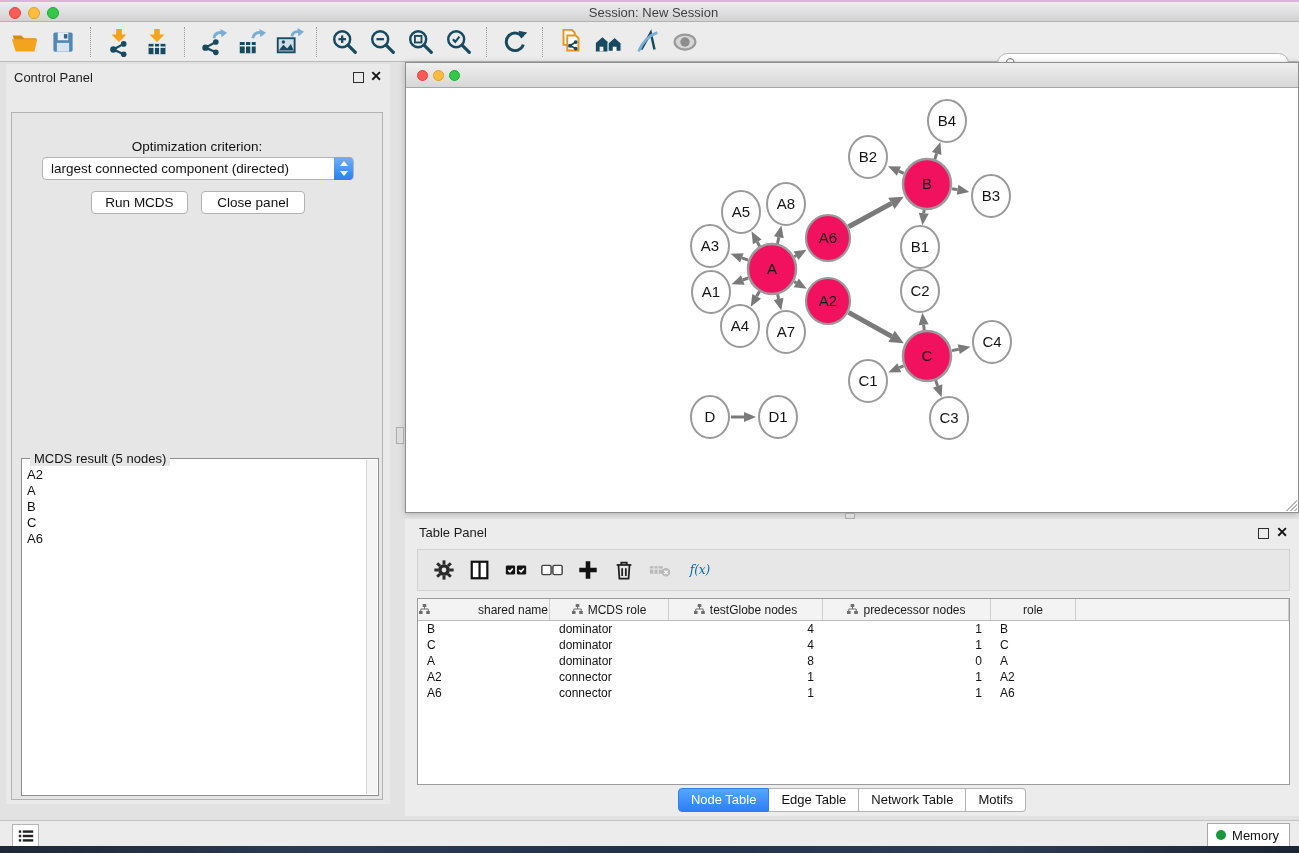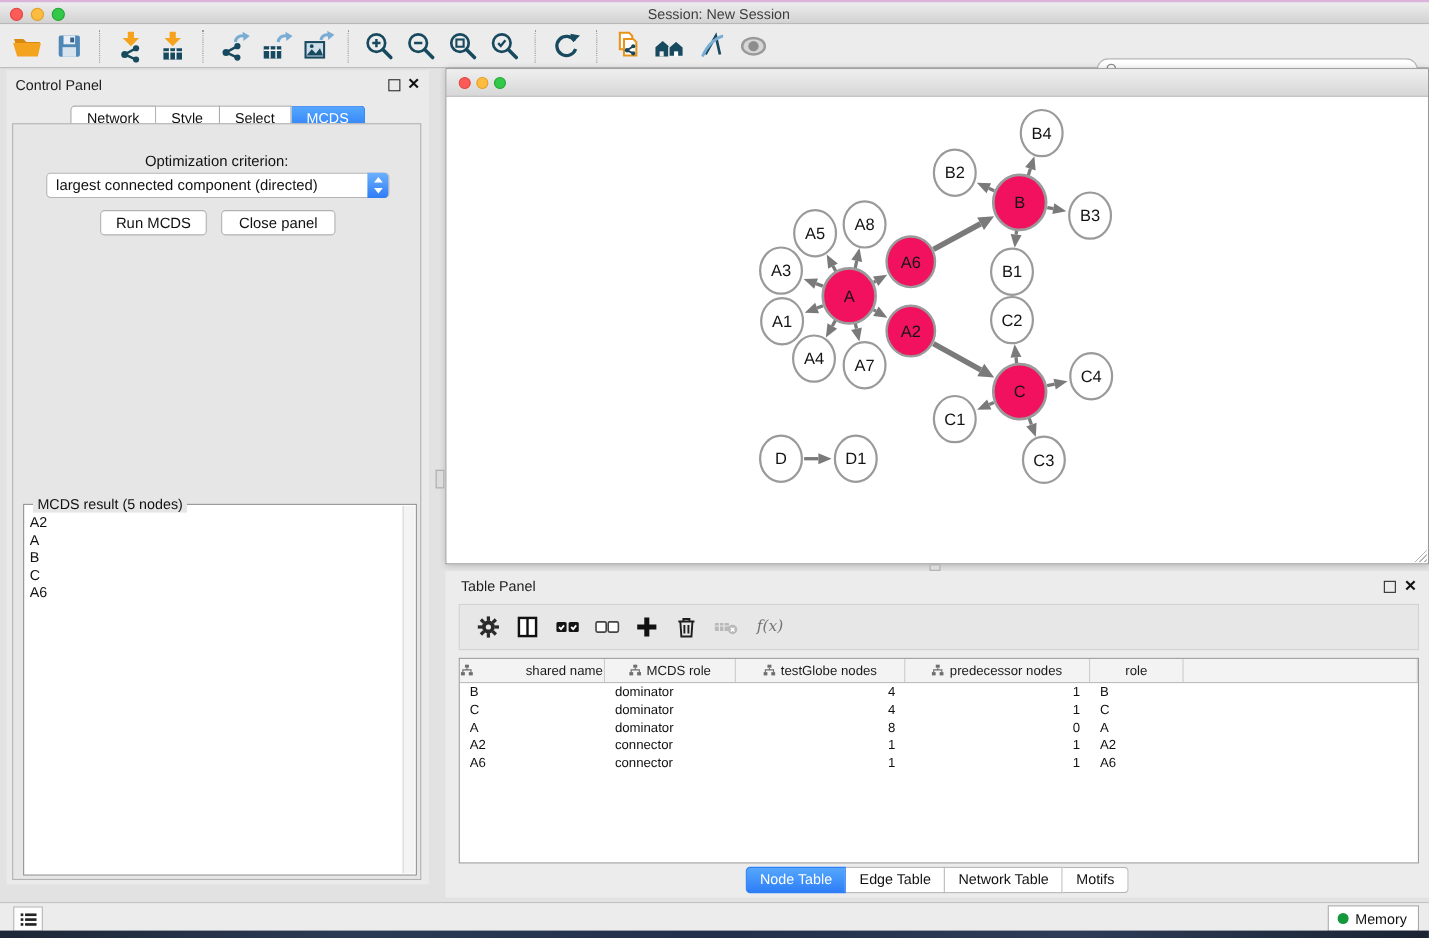--- a/index.html
+++ b/index.html
@@ -75,21 +75,21 @@
   .resize-grip{position:absolute;right:1px;bottom:1px;width:13px;height:13px;
     background:
       linear-gradient(135deg,transparent 0 56%,#b5b5b5 56% 62%,transparent 62% 72%,#b5b5b5 72% 78%,transparent 78% 88%,#b5b5b5 88% 94%,transparent 94%);}
   .vdivider-handle{left:396px;top:427px;width:8px;height:17px;background:#dcdcdc;border:1px solid #ababab;box-sizing:border-box;}
   .hdivider-handle{left:845px;top:513px;width:10px;height:6px;background:#dcdcdc;border:1px solid #ababab;box-sizing:border-box;}
   
   .table-panel{left:405px;top:519px;width:894px;height:297px;background:#ececec;}
   .tp-toolbar{position:absolute;left:12px;top:30px;width:873px;height:42px;display:flex;align-items:center;
     background:#e7e7e7;border:1px solid #d2d2d2;box-sizing:border-box;padding-left:8px;}
   .tpicon{width:36px;height:30px;display:flex;align-items:center;justify-content:center;flex:0 0 auto;}
-  .fx{font-family:"DejaVu Serif",serif;font-style:italic;font-size:14px;color:#737373;}
+  .fx{font-family:"DejaVu Serif",serif;font-style:italic;font-size:12px;color:#0369a1;}
   .tbl{position:absolute;left:12px;top:79px;width:873px;height:187px;background:#fff;
     border:1px solid #9b9b9b;box-sizing:border-box;overflow:hidden;}
   .tbl-header{display:flex;height:21px;background:#f3f3f3;border-bottom:1px solid #bdbdbd;}
   .th{display:flex;align-items:center;gap:5px;font-size:12px;color:#1a1a1a;box-sizing:border-box;
     border-right:1px solid #cdcdcd;justify-content:center;}
   .tr{display:flex;height:16px;align-items:center;}
   .td{font-size:12px;color:#111;box-sizing:border-box;padding:0 9px;white-space:nowrap;}
   .bottom-tabs{position:absolute;left:0;width:100%;top:269px;display:flex;justify-content:center;}
   .btab{height:22px;line-height:22px;padding:0 12px;font-size:13px;background:#fff;
     border:1px solid #b4b4b4;border-left:none;color:#111;}
@@ -272,26 +272,20 @@
     <input type="text" placeholder="" style="">
   </div>
 </div>
 
 <div class="abs control-panel">
   <div class="panel-head">
     <span class="panel-title">Control Panel</span>
     <span class="float-ic" style="right:26px;"></span>
     <span class="close-ic" style="right:8px;">✕</span>
   </div>
-  <div class="ctl-tabs" id="ctl-tabs">
-      <div class="tab">Network</div>
-      <div class="tab">Style</div>
-      <div class="tab">Select</div>
-      <div class="tab active">MCDS</div>
-    </div>
   <div class="ctl-box">
     <div class="opt-label">Optimization criterion:</div>
     <div class="opt-select">
       <span>largest connected component (directed)</span>
       <span class="stepper">
           <span class="up"></span>
           <span class="dn"></span>
         </span>
     </div>
     <div class="ctl-btn" style="left:79px;width:97px;">Run MCDS</div>

